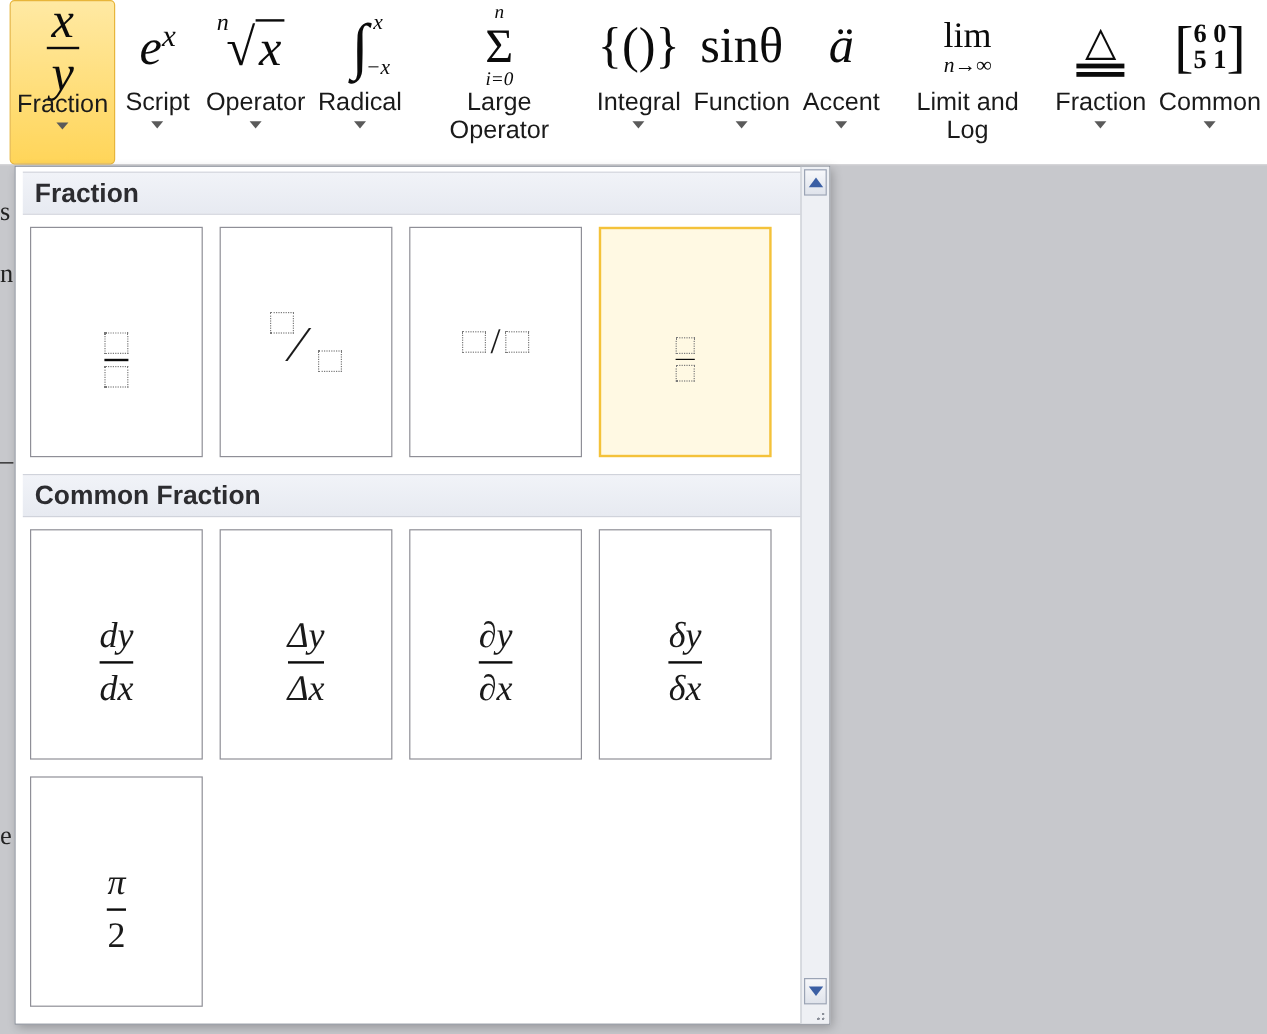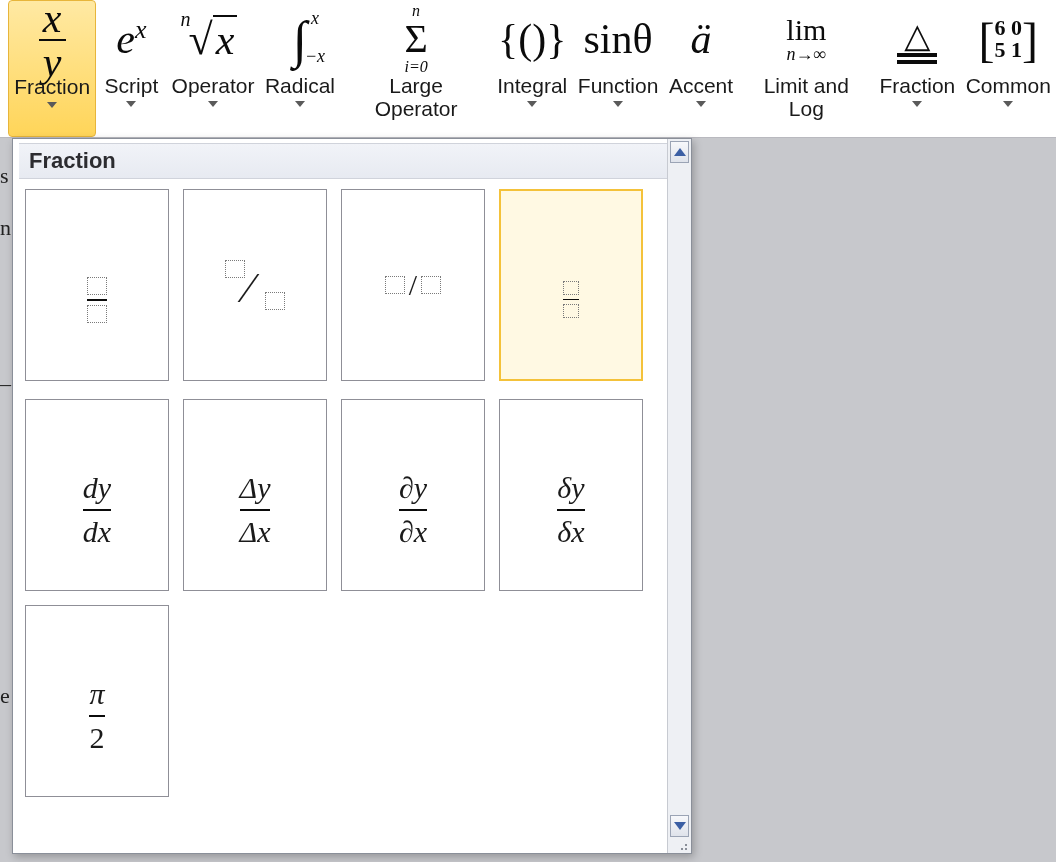--- a/index.html
+++ b/index.html
@@ -375,20 +375,21 @@
         <div class="tile-inner">
           <span class="vfrac">
             <span class="ph sm"></span>
             <span class="line" style="border-top-width:1.5px"></span>
             <span class="ph sm"></span>
           </span>
         </div>
       </div>
     </div>
 
+    <div class="group-header">Common Fraction</div>
     <div class="grid">
 
       <div class="tile">
         <div class="tile-inner">
           <span class="vfrac">
             <span>dy</span>
             <span class="line"></span>
             <span>dx</span>
           </span>
         </div>

